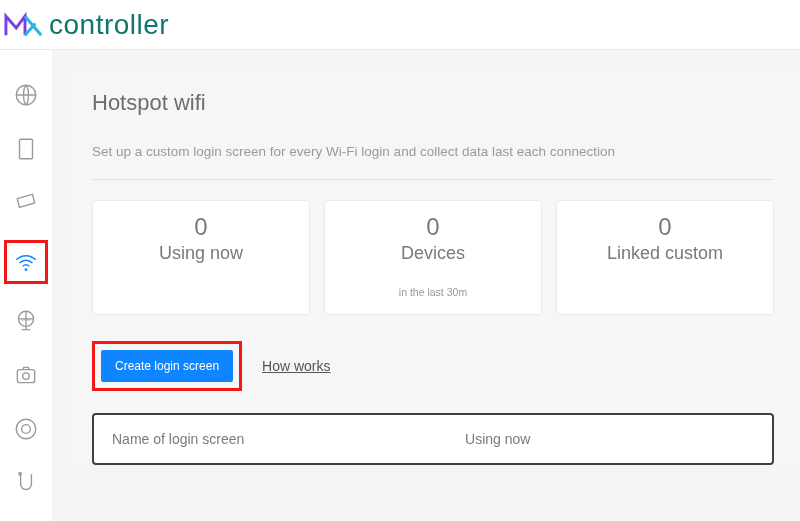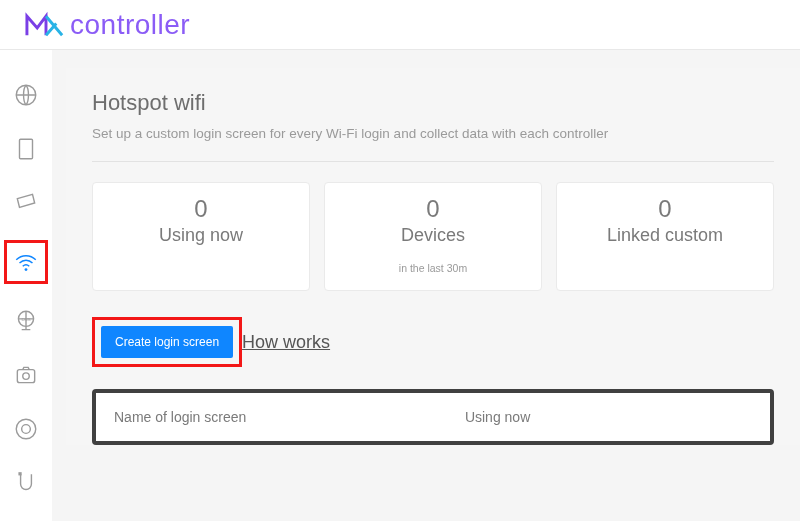--- a/index.html
+++ b/index.html
@@ -1,52 +1,52 @@
 <!DOCTYPE html>
 <html><head>
 <meta charset="utf-8">
 <style>
   * { box-sizing: border-box; margin: 0; padding: 0; }
   html, body { width: 800px; height: 521px; font-family: "Segoe UI", Arial, sans-serif; background: #fff; color: #7a7a7a; }
   .page { width: 800px; height: 521px; position: relative; }
 
   
-  .header { height: 50px; display: flex; align-items: center; padding-left: 24px; font-size: 28px; color: #8b5cf6; font-weight: 300; letter-spacing: .5px; border-bottom: 1px solid #e8e8e8; }
+  .header { height: 50px; display: flex; align-items: center; padding-left: 3px; font-size: 28px; color: #0f766e; font-weight: 300; letter-spacing: .5px; border-bottom: 1px solid #e8e8e8; }
   .header svg { width: 44px; height: 30px; flex: none; }
   .header .logo-text { margin-left: 2px; font-family: "Segoe UI Light", "Segoe UI", Arial, sans-serif; }
 
   
   .body { display: flex; height: calc(521px - 50px); }
 
   
   .sidebar { width: 52px; flex: none; background: #fff; display: flex; flex-direction: column; align-items: center; padding-top: 28px; gap: 20px; }
   .sidebar .nav-item { width: 34px; height: 34px; display: flex; align-items: center; justify-content: center; color: #9b9b9b; cursor: pointer; }
   .sidebar .nav-item svg { width: 26px; height: 26px; stroke: currentColor; fill: none; stroke-width: 1.3; }
   .sidebar .nav-item.active { color: #0f86ff; }
   .highlight-box { border: 3px solid #f31717; padding: 2px; }
 
   
   .main { flex: 1; background: #f5f5f5; padding: 18px 0 0 0; overflow: hidden; }
   .panel { background: #f6f6f6; margin-left: 14px; padding: 22px 26px 0 26px; }
-  .title { font-size: 22px; color: #6e6e6e; font-weight: 400; margin-bottom: 10px; }
+  .title { font-size: 22px; color: #6e6e6e; font-weight: 400; margin-bottom: 28px; }
   .subtitle { font-size: 13.5px; color: #9a9a9a; font-weight: 300; margin-bottom: 20px; }
   .hr { border: none; border-top: 1px solid #e2e2e2; margin-bottom: 20px; }
 
   .stats { display: flex; gap: 14px; margin-bottom: 26px; }
   .stat-card { flex: 1; background: #fff; border: 1px solid #eaeaea; border-radius: 4px; text-align: center; padding: 12px 8px 16px; }
   .stat-value { font-size: 24px; color: #7a7a7a; font-weight: 300; }
   .stat-label { font-size: 18px; color: #7a7a7a; font-weight: 300; margin-top: 2px; }
-  .stat-sub { font-size: 10.5px; color: #9a9a9a; margin-top: 16px; }
+  .stat-sub { font-size: 10.5px; color: #9a9a9a; margin-top: 22px; }
 
-  .actions { display: flex; align-items: center; margin-bottom: 22px; }
+  .actions { display: flex; align-items: center; gap: 20px; margin-bottom: 22px; }
   .btn-primary { background: #0f86ff; color: #fff; border: none; padding: 9px 14px; font-size: 12px; border-radius: 2px; cursor: pointer; }
   .btn-highlight { border: 3px solid #f31717; padding: 6px; display: inline-flex; }
-  .link { font-size: 18px; color: #555; text-decoration: underline; cursor: pointer; }
+  .link { font-size: 14px; color: #555; text-decoration: underline; cursor: pointer; }
 
-  .table-head { background: #fff; border: 4px solid #404040; border-radius: 4px; padding: 16px 18px; display: flex; font-size: 14px; color: #7a7a7a; justify-content: flex-end; }
+  .table-head { background: #fff; border: 2px solid #404040; border-radius: 4px; padding: 16px 18px; display: flex; font-size: 14px; color: #7a7a7a; justify-content: flex-end; }
   .th.name { flex: 0 0 55%; }
   .th.devices { flex: 0 0 22%; }
   .th.using { flex: 1; text-align: left; }
 </style>
 </head>
 <body>
 
 <div class="page">
 
   <div class="header">
@@ -111,21 +111,21 @@
         <svg viewBox="0 0 24 24">
             <path d="M7 4v9a5 5 0 0 0 10 0V4"></path>
             <rect x="5" y="2" width="3" height="3" stroke="none" fill="#9b9b9b"></rect>
           </svg>
       </div>
     </div>
 
     <div class="main">
       <div class="panel">
         <div class="title">Hotspot wifi</div>
-        <div class="subtitle">Set up a custom login screen for every Wi-Fi login and collect data with each controller</div>
+        <div class="subtitle">Set up a custom login screen for every Wi-Fi login and collect data last each connection</div>
         <hr class="hr">
 
         <div class="stats">
           <div class="stat-card">
             <div class="stat-value">0</div>
             <div class="stat-label">Using now</div>
           </div>
           <div class="stat-card">
             <div class="stat-value">0</div>
             <div class="stat-label">Devices</div>

